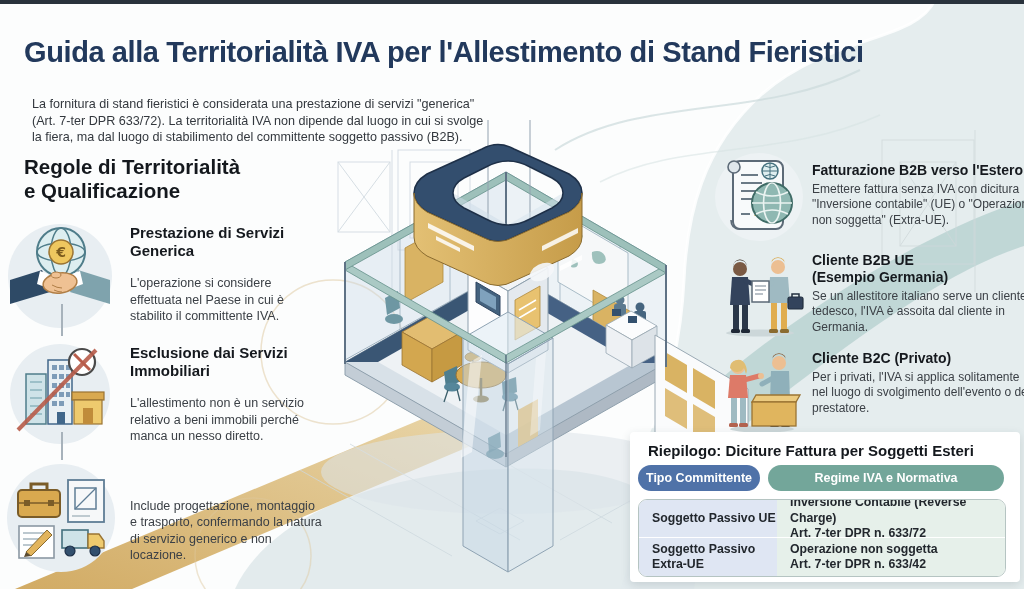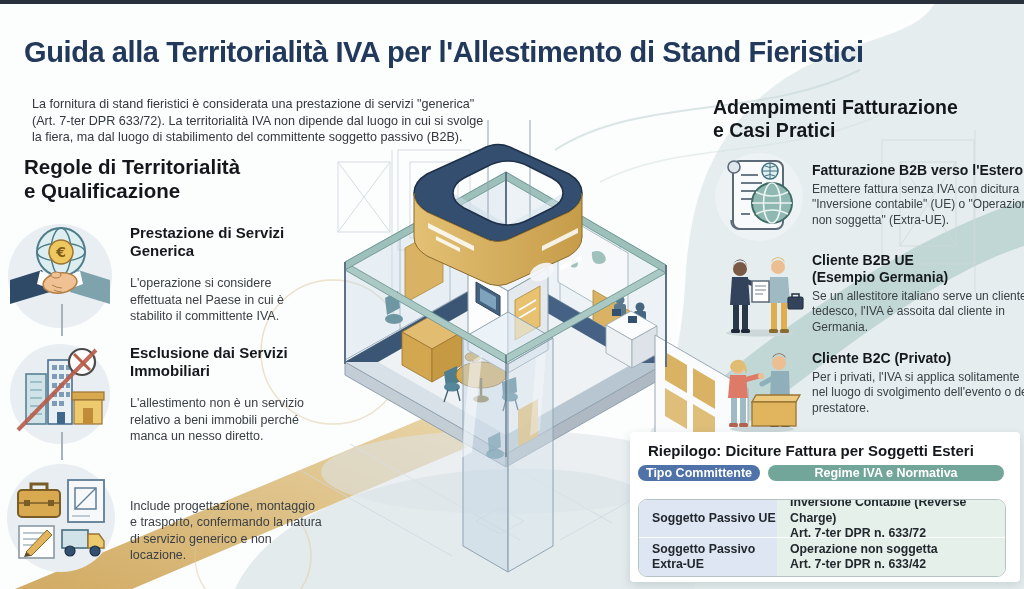--- a/index.html
+++ b/index.html
@@ -24,21 +24,21 @@
   .l-text .item-body{font-size:12.5px;line-height:1.3;margin-top:16px;}
   .r-text{width:224px;}
   .r-text .item-title{font-size:14px;line-height:1.2;}
   .r-text .item-body{font-size:12px;line-height:1.3;margin-top:3px;}
 
   .connector{width:2px;background:#a7b2bb;z-index:1;}
 
   .card{left:630px;top:432px;width:390px;height:150px;background:#ffffff;border-radius:4px;
         box-shadow:0 3px 10px rgba(40,60,70,.15);z-index:3;}
   .card-title{position:absolute;left:18px;top:10px;font-size:15px;font-weight:bold;color:#14181d;width:360px;}
-  .pill{position:absolute;top:33px;height:16px;border-radius:13px;color:#ffffff;font-size:12.5px;
+  .pill{position:absolute;top:33px;height:26px;border-radius:13px;color:#ffffff;font-size:12.5px;
         font-weight:bold;display:flex;align-items:center;justify-content:center;}
   .pill-blue{left:8px;width:122px;background:#4f72a8;}
   .pill-teal{left:138px;width:236px;background:#73a69a;}
   .rows{position:absolute;left:8px;top:67px;width:366px;height:76px;border:1px solid #b5c4c2;
         border-radius:9px;overflow:hidden;display:grid;grid-template-columns:138px 228px;grid-template-rows:38px 38px;}
   .cell{display:flex;align-items:center;padding-left:13px;font-size:12.3px;font-weight:bold;
         color:#22272d;white-space:pre-line;line-height:1.25;box-sizing:border-box;}
   .cell-tipo{background:#dfe6f3;}
   .cell-regime{background:#e6f0ea;}
   .row-top{border-bottom:1.5px solid rgba(255,255,255,.95);}
@@ -320,22 +320,20 @@
         <rect x="60" y="72" width="26" height="18" fill="#cfe3e8" stroke="#44707e" stroke-width="1.6"></rect>
         <polygon points="86,76 97,76 102,83 102,90 86,90" fill="#eeca6e" stroke="#9a7433" stroke-width="1.4"></polygon>
         <circle cx="68" cy="93" r="5" fill="#33506e" stroke="#1e3048" stroke-width="1.2"></circle>
         <circle cx="93" cy="93" r="5" fill="#33506e" stroke="#1e3048" stroke-width="1.2"></circle>
       </svg>
     </div>
     <div class="abs l-text" style="left:130px;top:482px;">
       <div class="item-body">Include progettazione, montaggio e trasporto, confermando la natura di servizio generico e non locazione.</div>
     </div>
 
-    <div class="abs sec-heading right-heading">Adempimenti Fatturazione
-e Casi Pratici</div>
 
     <div class="abs" style="left:712px;top:150px;">
       <svg width="94" height="94" viewBox="0 0 94 94">
         <circle cx="47" cy="47" r="44" fill="#edf2f4"></circle>
         <rect x="21" y="11" width="50" height="68" rx="7" fill="#f8fafb" stroke="#5c6a77" stroke-width="2"></rect>
         <circle cx="22" cy="17" r="6" fill="#dfe7ec" stroke="#5c6a77" stroke-width="1.6"></circle>
         <path d="M28,79 q-9,0 -9,-9" fill="none" stroke="#5c6a77" stroke-width="1.6"></path>
         <g stroke="#6b7a86" stroke-width="2">
             <line x1="29" y1="25" x2="46" y2="25"></line>
             <line x1="29" y1="33" x2="50" y2="33"></line>

